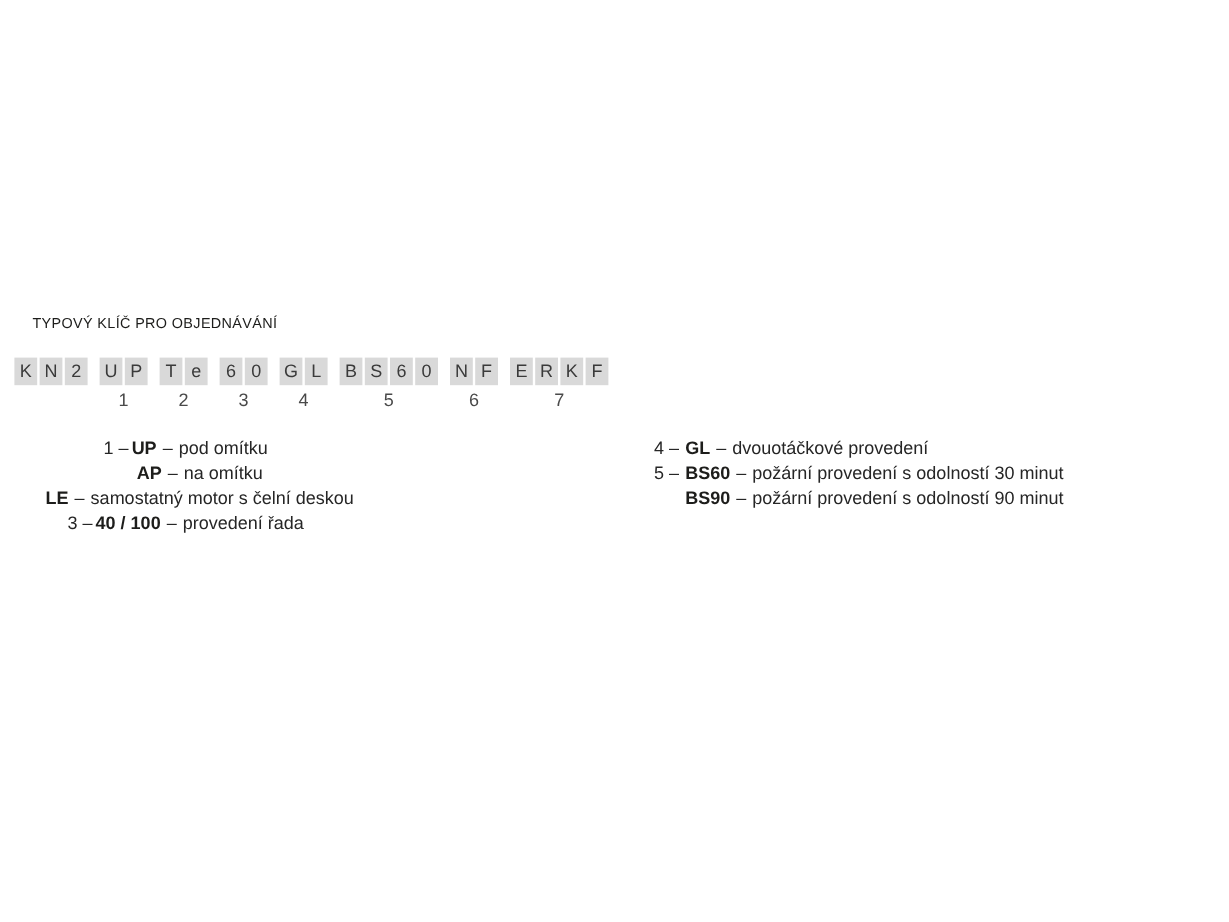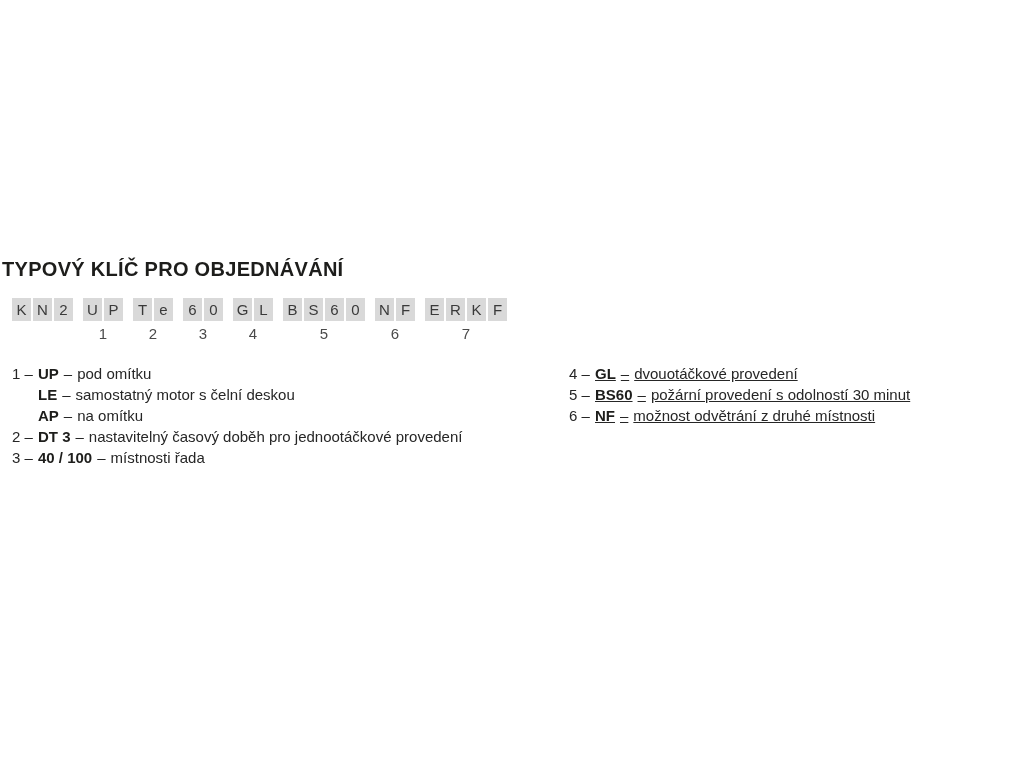--- a/index.html
+++ b/index.html
@@ -7,22 +7,22 @@
     width: 1024px; height: 768px;
     background: #ffffff;
     font-family: "Liberation Sans", sans-serif;
     color: #262626;
     position: relative;
     overflow: hidden;
   }
   .page { position: absolute; inset: 0; background: #ffffff; }
 
   .title {
-    position: absolute; left: 2px; top: 260px;
-    font-size: 20px; font-weight: bold; color: #1d1d1b;
+    position: absolute; left: 27px; top: 260px;
+    font-size: 12px; font-weight: normal; color: #1d1d1b;
     letter-spacing: 0.3px; margin: 0; line-height: 19px;
   }
 
   .code-row {
     position: absolute; left: 12px; top: 298px;
     display: flex; gap: 10px; align-items: flex-start;
   }
   .code-group { display: flex; flex-direction: column; align-items: center; }
   .boxes { display: flex; gap: 2px; }
   .char-box {
@@ -31,22 +31,22 @@
     color: #3a3a3a;
     font-size: 15px; line-height: 23px; text-align: center;
     display: inline-block;
   }
   .group-num {
     margin-top: 4px; height: 17px;
     font-size: 15px; color: #4a4a4a; line-height: 17px;
   }
 
   .legend-col { position: absolute; top: 363px; font-size: 15px; }
-  .legend-col.left  { left: 12px;  }
-  .legend-col.right { left: 569px; text-decoration: underline; }
+  .legend-col.left  { left: 12px; text-align: center;  }
+  .legend-col.right { left: 545px; }
   .lrow { line-height: 21px; white-space: nowrap; }
   .pfx  { display: inline-block; width: 26px; color: #262626; }
   .code { font-weight: bold; color: #1d1d1b; }
   .sep  { margin: 0 5px; color: #262626; }
   .desc { color: #262626; }
 </style>
 </head>
 <body>
 
 <div class="page">
@@ -124,38 +124,35 @@
       <div class="group-num">7</div>
     </div>
 
   </div>
 
   <div class="legend-col left">
     <div class="lrow">
       <span class="pfx">1 –</span><span class="code">UP</span><span class="sep">–</span><span class="desc">pod omítku</span>
     </div>
     <div class="lrow">
+      <span class="pfx"></span><span class="code">AP</span><span class="sep">–</span><span class="desc">na omítku</span>
+    </div>
+    <div class="lrow">
       <span class="pfx"></span><span class="code">LE</span><span class="sep">–</span><span class="desc">samostatný motor s čelní deskou</span>
     </div>
     <div class="lrow">
-      <span class="pfx"></span><span class="code">AP</span><span class="sep">–</span><span class="desc">na omítku</span>
-    </div>
-    <div class="lrow">
-      <span class="pfx">2 –</span><span class="code">DT 3</span><span class="sep">–</span><span class="desc">nastavitelný časový doběh pro jednootáčkové provedení</span>
-    </div>
-    <div class="lrow">
-      <span class="pfx">3 –</span><span class="code">40 / 100</span><span class="sep">–</span><span class="desc">místnosti řada</span>
+      <span class="pfx">3 –</span><span class="code">40 / 100</span><span class="sep">–</span><span class="desc">provedení řada</span>
     </div>
   </div>
 
   <div class="legend-col right">
     <div class="lrow">
       <span class="pfx">4 –</span><span class="code">GL</span><span class="sep">–</span><span class="desc">dvouotáčkové provedení</span>
     </div>
     <div class="lrow">
       <span class="pfx">5 –</span><span class="code">BS60</span><span class="sep">–</span><span class="desc">požární provedení s odolností 30 minut</span>
     </div>
     <div class="lrow">
-      <span class="pfx">6 –</span><span class="code">NF</span><span class="sep">–</span><span class="desc">možnost odvětrání z druhé místnosti</span>
+      <span class="pfx"></span><span class="code">BS90</span><span class="sep">–</span><span class="desc">požární provedení s odolností 90 minut</span>
     </div>
   </div>
 
 </div>
 
 </body></html>

